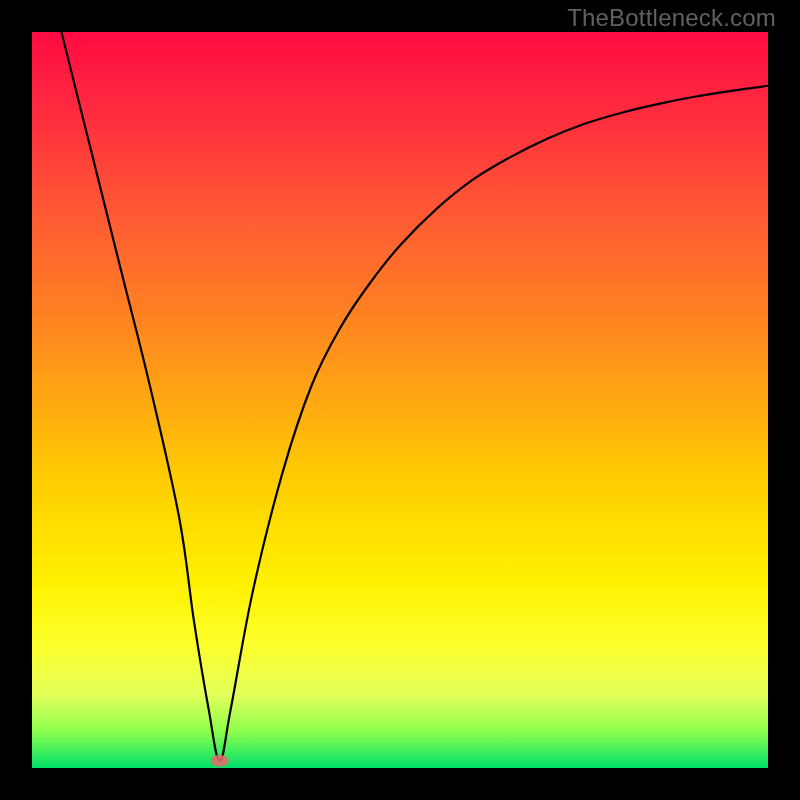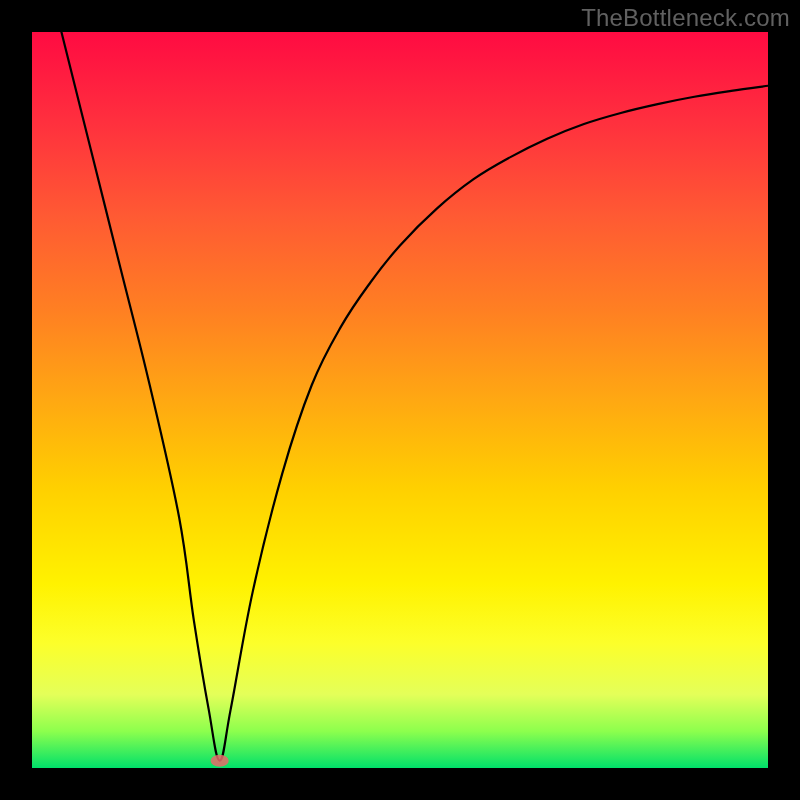--- a/index.html
+++ b/index.html
@@ -32,21 +32,21 @@
       #ffd000 62%,
       #fff200 75%,
       #fcff2a 83%,
       #e4ff59 90%,
       #8dff4d 95%,
       #00e06a 100%);
   }
   .watermark {
     position: absolute;
     top: 4px;
-    right: 10px;
+    right: 24px;
     color: #616161;
     font-size: 24px;
     letter-spacing: 0.2px;
     font-weight: 400;
     user-select: none;
   }
   svg.curve {
     position: absolute;
     left: 0;
     top: 0;

